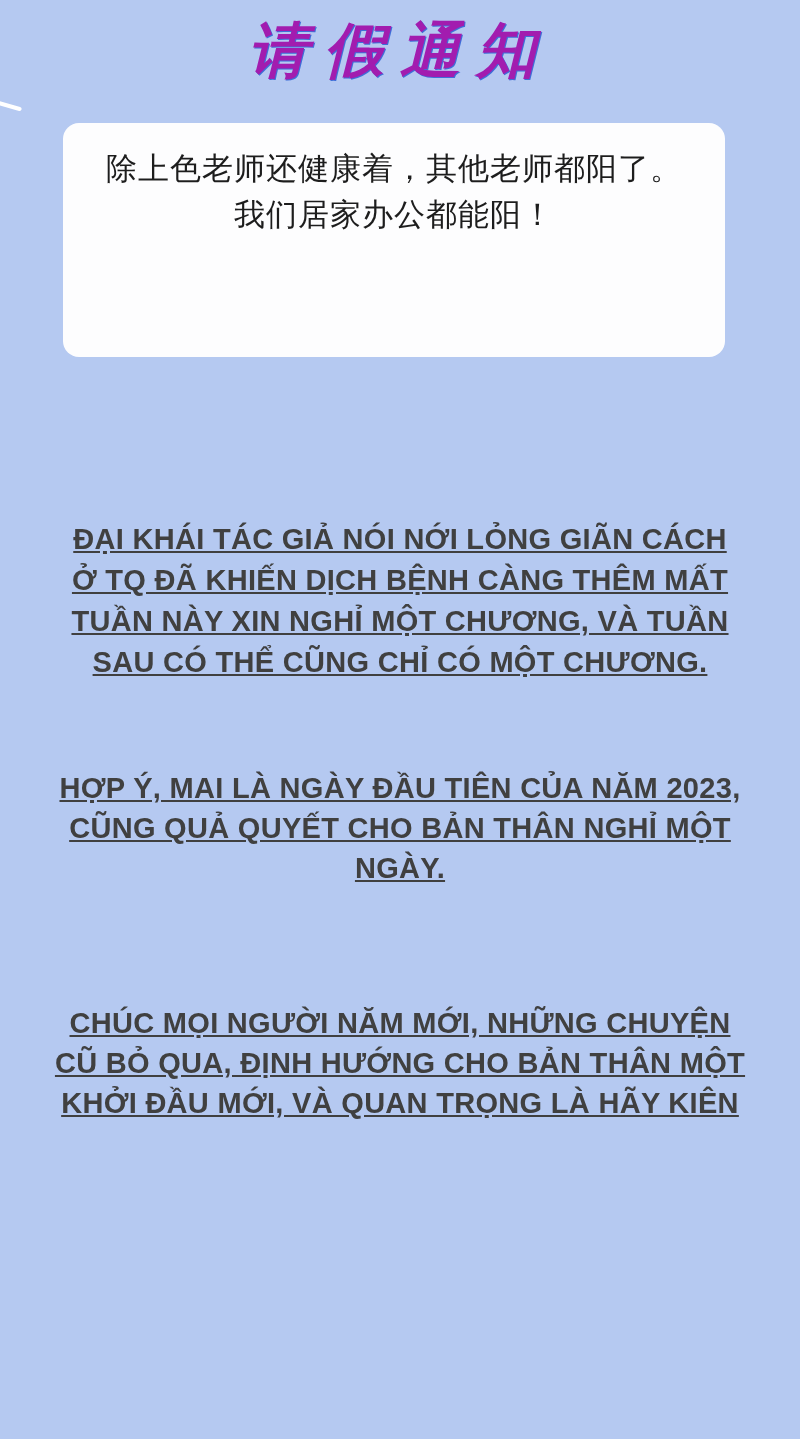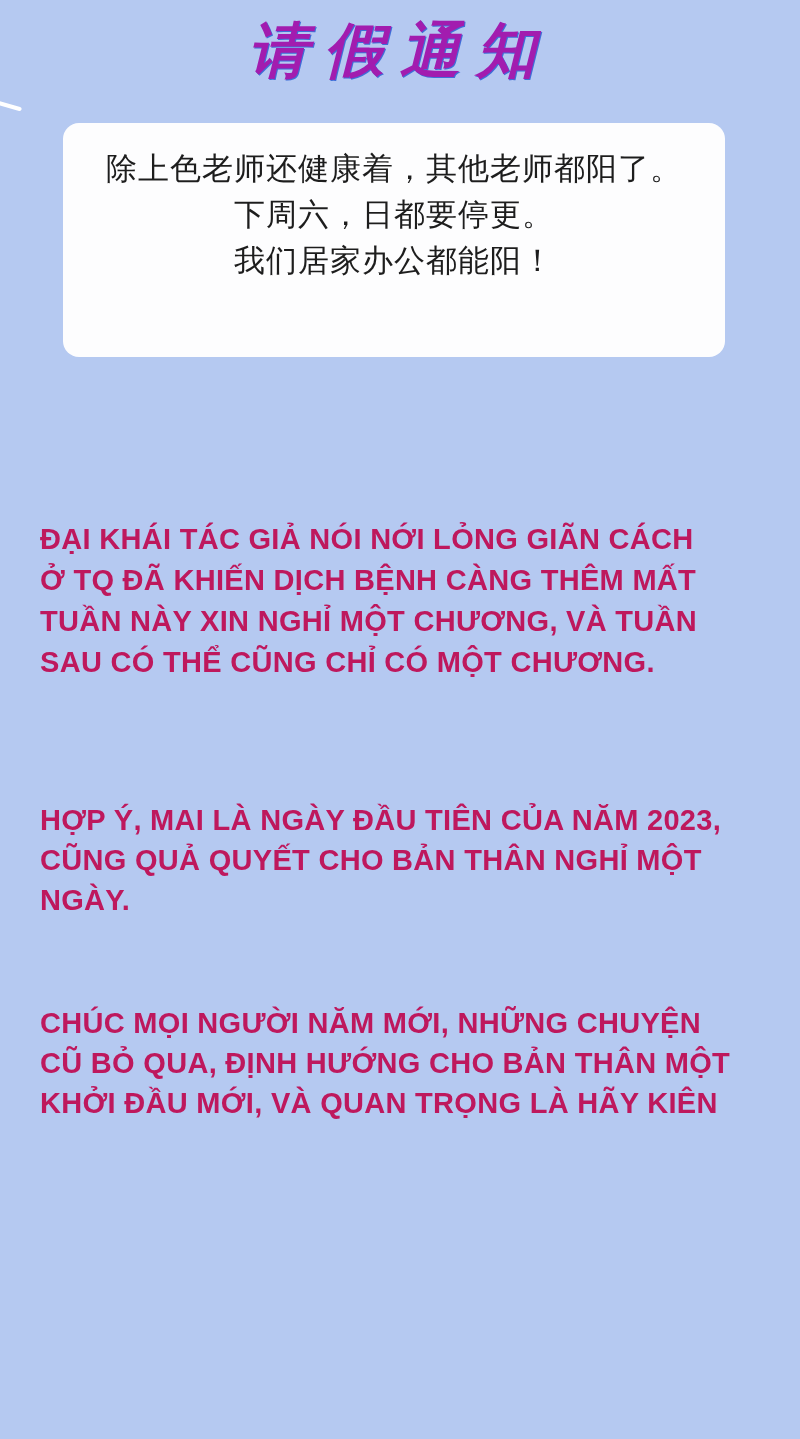--- a/index.html
+++ b/index.html
@@ -61,46 +61,46 @@
     color: #1d1d1d;
     letter-spacing: 1px;
     white-space: nowrap;
   }
 
   
   .vn {
     position: absolute;
     left: 40px;
     width: 720px;
-    text-align: left;
-    color: #be185d;
+    text-align: center;
+    color: #404040;
     font-weight: bold;
+    text-decoration: underline;
   }
   .vn-line {
     font-size: 29px;
     letter-spacing: 0.3px;
     white-space: nowrap;
   }
   #para1 { top: 519px; }
   #para1 .vn-line { line-height: 41px; }
-  #para2 { top: 800px; }
+  #para2 { top: 768px; }
   #para2 .vn-line { line-height: 40px; }
   #para3 { top: 1003px; }
   #para3 .vn-line { line-height: 40px; }
 </style>
 </head>
 <body>
 
 <div class="streak"></div>
 
 <h1 class="title">请假通知</h1>
 
 <div class="notice-box">
   <div class="cn-line">除上色老师还健康着，其他老师都阳了。</div>
-  <div class="cn-line">下周六，日都要停更。</div>
   <div class="cn-line">我们居家办公都能阳！</div>
 </div>
 
 <div class="vn" id="para1">
   <div class="vn-line">ĐẠI KHÁI TÁC GIẢ NÓI NỚI LỎNG GIÃN CÁCH</div>
   <div class="vn-line">Ở TQ ĐÃ KHIẾN DỊCH BỆNH CÀNG THÊM MẤT</div>
   <div class="vn-line">TUẦN NÀY XIN NGHỈ MỘT CHƯƠNG, VÀ TUẦN</div>
   <div class="vn-line">SAU CÓ THỂ CŨNG CHỈ CÓ MỘT CHƯƠNG.</div>
 </div>
 

